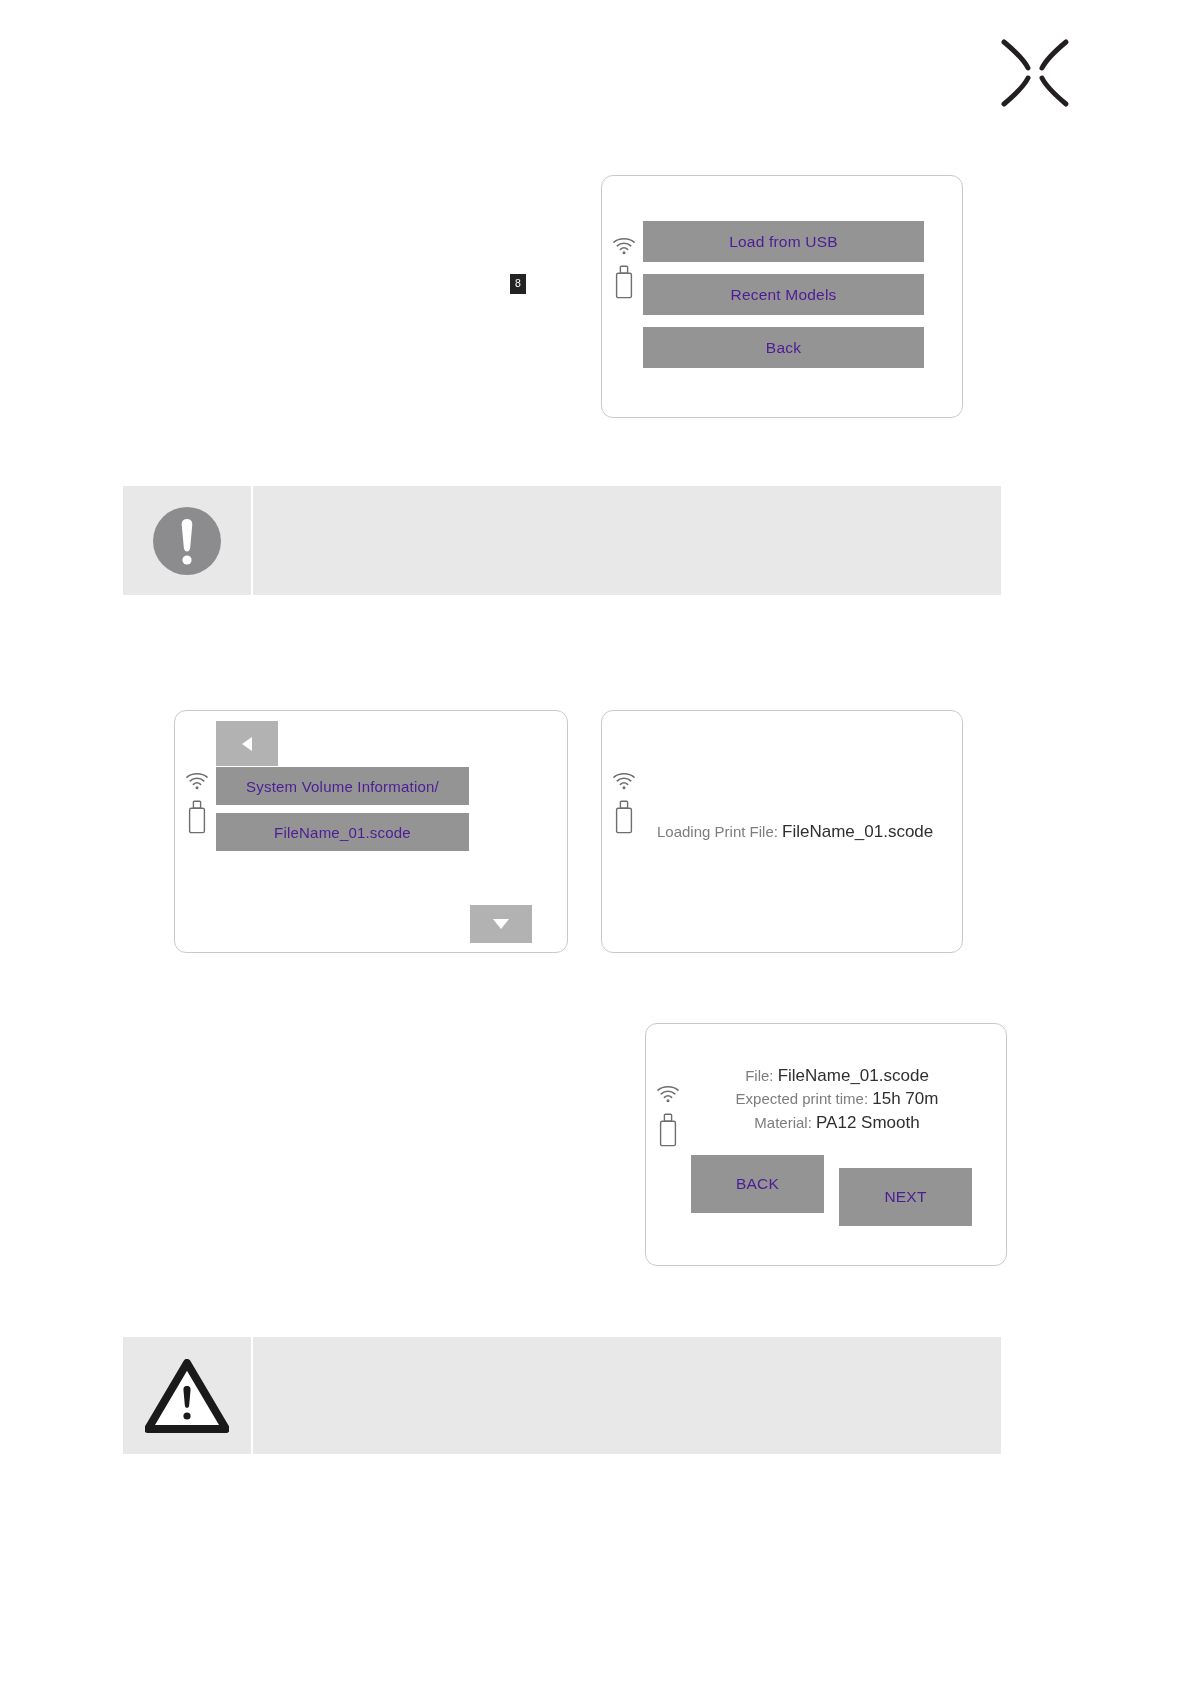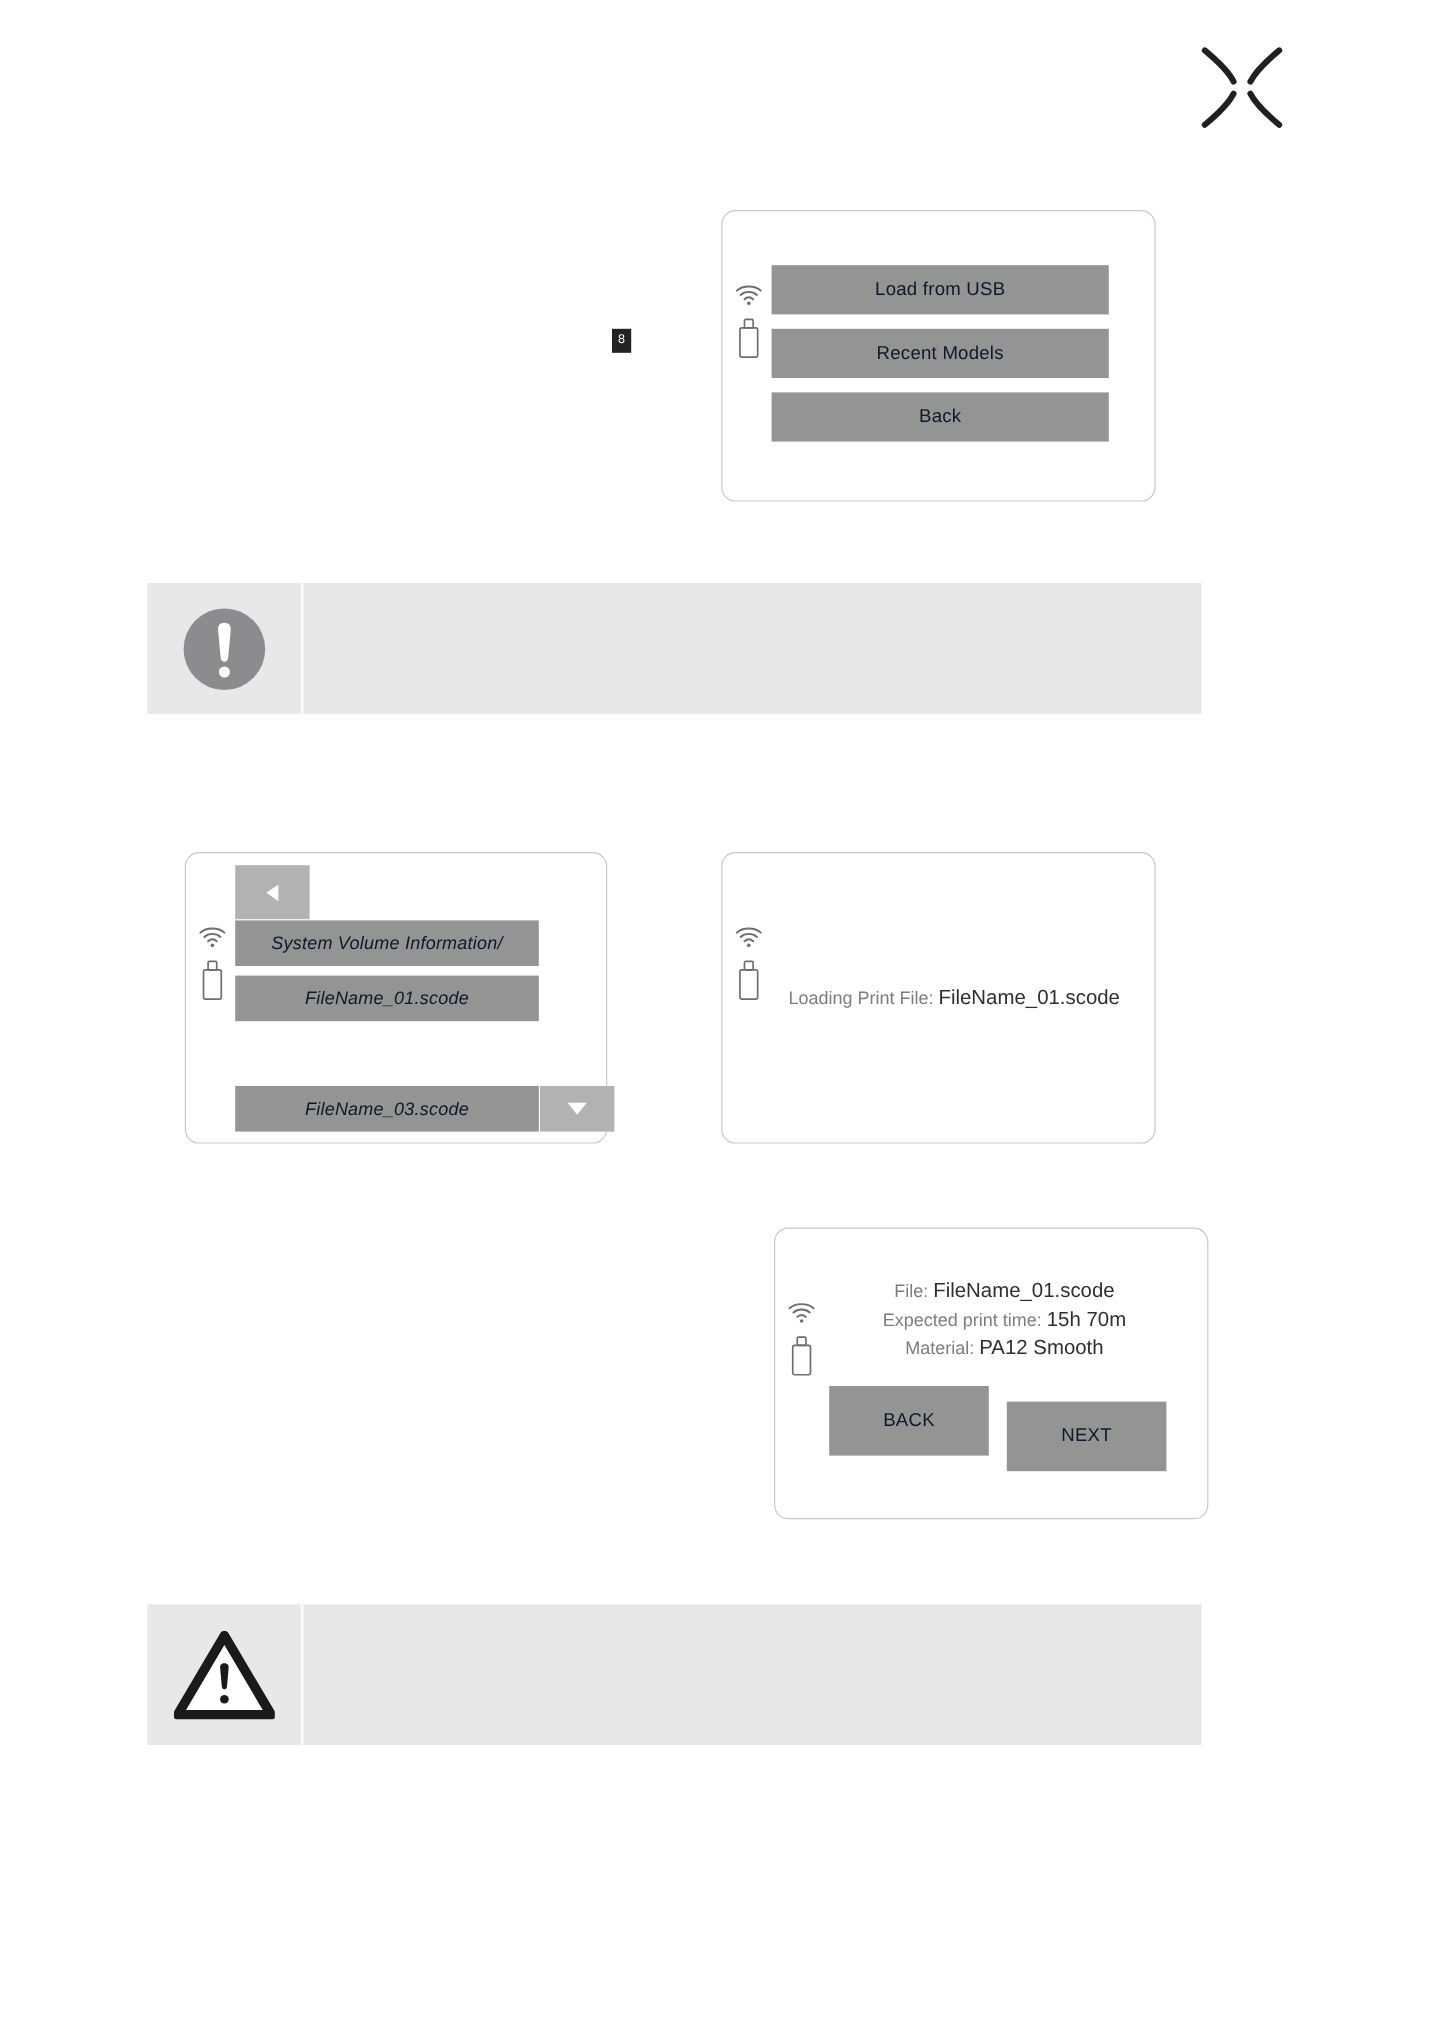--- a/index.html
+++ b/index.html
@@ -41,21 +41,21 @@
     align-items: center;
     gap: 10px;
   }
   .icon-wifi { width: 24px; height: 19px; display:block; }
   .icon-usb  { width: 18px; height: 34px; display:block; }
 
   
   .scr-btn {
     position: absolute;
     background: #949494;
-    color: #0f172a;
+    color: #4c1d95;
     display: flex;
     align-items: center;
     justify-content: center;
     font-size: 15.5px;
     letter-spacing: .2px;
     box-sizing: border-box;
     user-select: none;
   }
   .scr-btn.light { background: #b2b2b2; }
 
@@ -172,21 +172,21 @@
       <svg viewBox="0 0 72 72" width="72" height="72">
         <circle cx="36" cy="36" r="34" fill="#8c8c8e"></circle>
         <path d="M36 14 C 40.4 14, 41.6 17, 41.2 20.6 L 39.2 42.4 C 39 45.2, 37.6 46.4, 36 46.4 C 34.4 46.4, 33 45.2, 32.8 42.4 L 30.8 20.6 C 30.4 17, 31.6 14, 36 14 Z" fill="#ffffff"></path>
         <circle cx="36" cy="55" r="4.6" fill="#ffffff"></circle>
       </svg>
     </span>
   </div>
   <div class="callout-body"></div>
 </div>
 
-<div class="panel" style="left:154px; top:710px; width:352px; height:243px;font-style:italic;">
+<div class="panel" style="left:174px; top:710px; width:394px; height:243px;">
 
   <div class="panel-icons" style="top:60px;">
     <span class="icon-wifi">
       <svg viewBox="0 0 24 19" width="24" height="19">
         <g fill="none" stroke="#6d6e71" stroke-width="1.6" stroke-linecap="round">
           <path d="M2 6.2 C 7 1.6, 17 1.6, 22 6.2"></path>
           <path d="M5.2 9.8 C 9 6.4, 15 6.4, 18.8 9.8"></path>
           <path d="M8.4 13.4 C 10.6 11.4, 13.4 11.4, 15.6 13.4"></path>
         </g>
         <circle cx="12" cy="16.8" r="1.5" fill="#6d6e71"></circle>
@@ -201,21 +201,20 @@
       </svg>
     </span>
   </div>
 
   <div class="scr-btn light" style="left:41px; top:10px; width:62px; height:45px;">
     <span class="tri-left"></span>
   </div>
 
   <div class="scr-btn" style="left:41px; top:56px; width:253px; height:38px; font-size:15px;">System Volume Information/</div>
   <div class="scr-btn" style="left:41px; top:102px; width:253px; height:38px; font-size:15px;">FileName_01.scode</div>
-  <div class="scr-btn" style="left:41px; top:194px; width:253px; height:38px; font-size:15px;">FileName_03.scode</div>
 
   <div class="scr-btn light" style="left:295px; top:194px; width:62px; height:38px;">
     <span class="tri-down"></span>
   </div>
 </div>
 
 <div class="panel" style="left:601px; top:710px; width:362px; height:243px;">
 
   <div class="panel-icons" style="top:60px;">
     <span class="icon-wifi">

